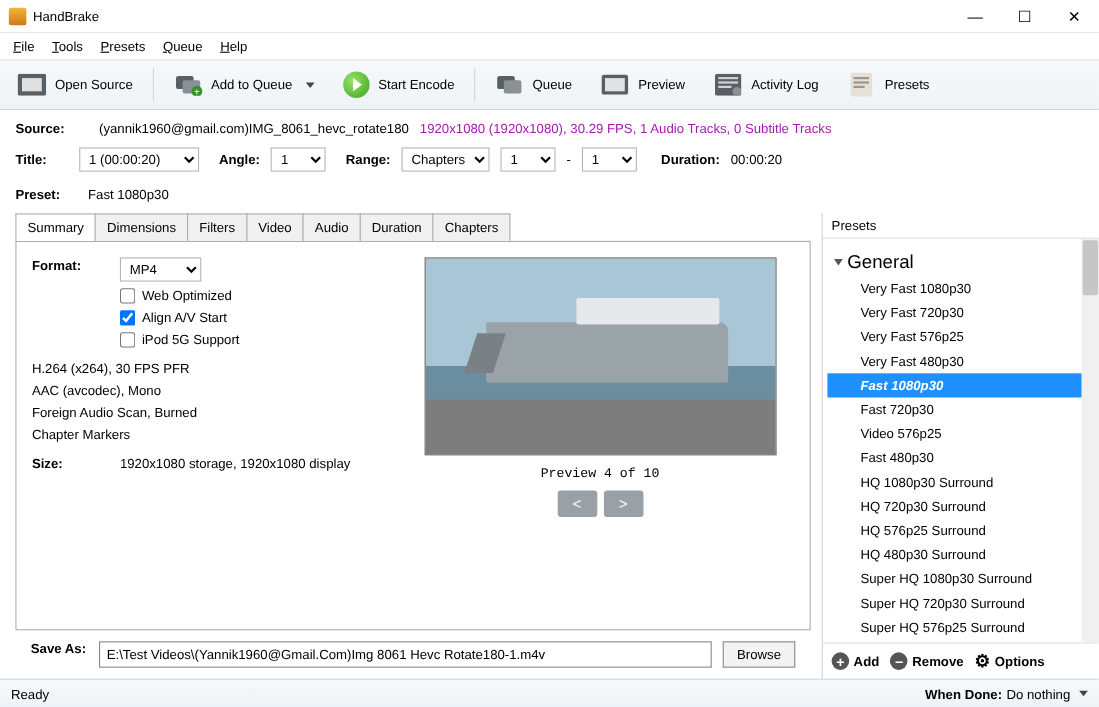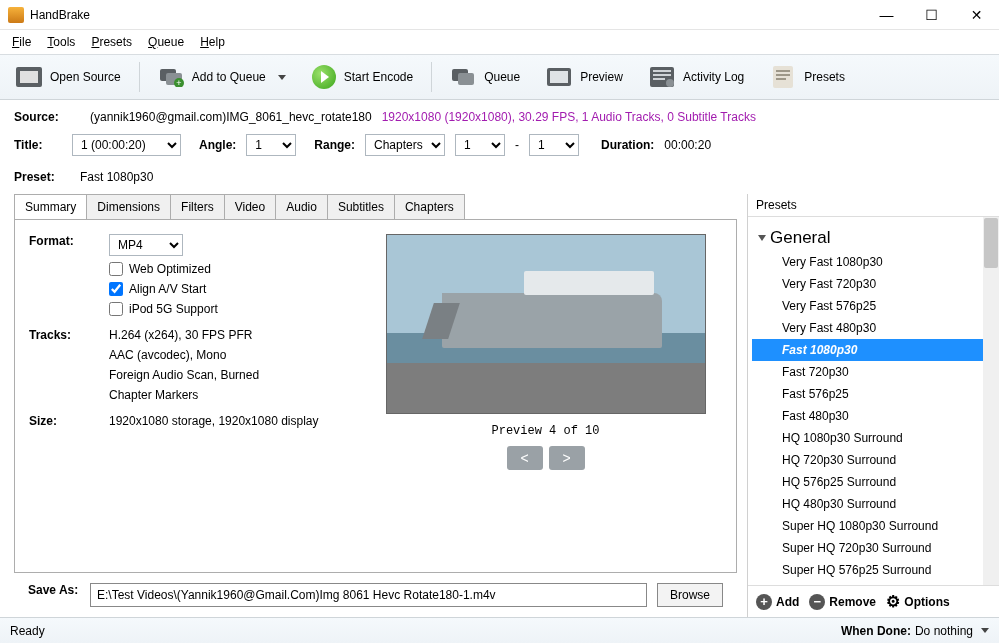--- a/index.html
+++ b/index.html
@@ -218,21 +218,21 @@
 </div>
 
 <div class="main">
   <div class="leftcol">
     <div class="tabs">
       <div class="tab active">Summary</div>
       <div class="tab">Dimensions</div>
       <div class="tab">Filters</div>
       <div class="tab">Video</div>
       <div class="tab">Audio</div>
-      <div class="tab">Subtitles</div>
+      <div class="tab">Duration</div>
       <div class="tab">Chapters</div>
     </div>
     <div class="tabpanel">
       <div class="sumleft">
         <div class="sumrow">
           <div class="k">Format:</div>
           <div class="v">
             <select style="width:74px"><option>MP4</option></select>
             <label class="chk">
                 <input type="checkbox" style="">
@@ -242,21 +242,20 @@
                 <input type="checkbox" checked="" style="">
                 <span>Align A/V Start</span>
               </label>
             <label class="chk">
                 <input type="checkbox" style="">
                 <span>iPod 5G Support</span>
               </label>
           </div>
         </div>
         <div class="sumrow">
-          <div class="k">Tracks:</div>
           <div class="v">
             <span>H.264 (x264), 30 FPS PFR</span>
             <span>AAC (avcodec), Mono</span>
             <span>Foreign Audio Scan, Burned</span>
             <span>Chapter Markers</span>
           </div>
         </div>
         <div class="sumrow">
           <div class="k">Size:</div>
           <div class="v">
@@ -292,21 +291,21 @@
           <span class="tri open"></span>
           <span>General</span>
         </div>
         <div id="general-items">
             <div class="pitem">Very Fast 1080p30</div>
             <div class="pitem">Very Fast 720p30</div>
             <div class="pitem">Very Fast 576p25</div>
             <div class="pitem">Very Fast 480p30</div>
             <div class="pitem selected">Fast 1080p30</div>
             <div class="pitem">Fast 720p30</div>
-            <div class="pitem">Fast 576p25</div>
+            <div class="pitem">Video 576p25</div>
             <div class="pitem">Fast 480p30</div>
             <div class="pitem">HQ 1080p30 Surround</div>
             <div class="pitem">HQ 720p30 Surround</div>
             <div class="pitem">HQ 576p25 Surround</div>
             <div class="pitem">HQ 480p30 Surround</div>
             <div class="pitem">Super HQ 1080p30 Surround</div>
             <div class="pitem">Super HQ 720p30 Surround</div>
             <div class="pitem">Super HQ 576p25 Surround</div>
             <div class="pitem">Super HQ 480p30 Surround</div>
           </div>

